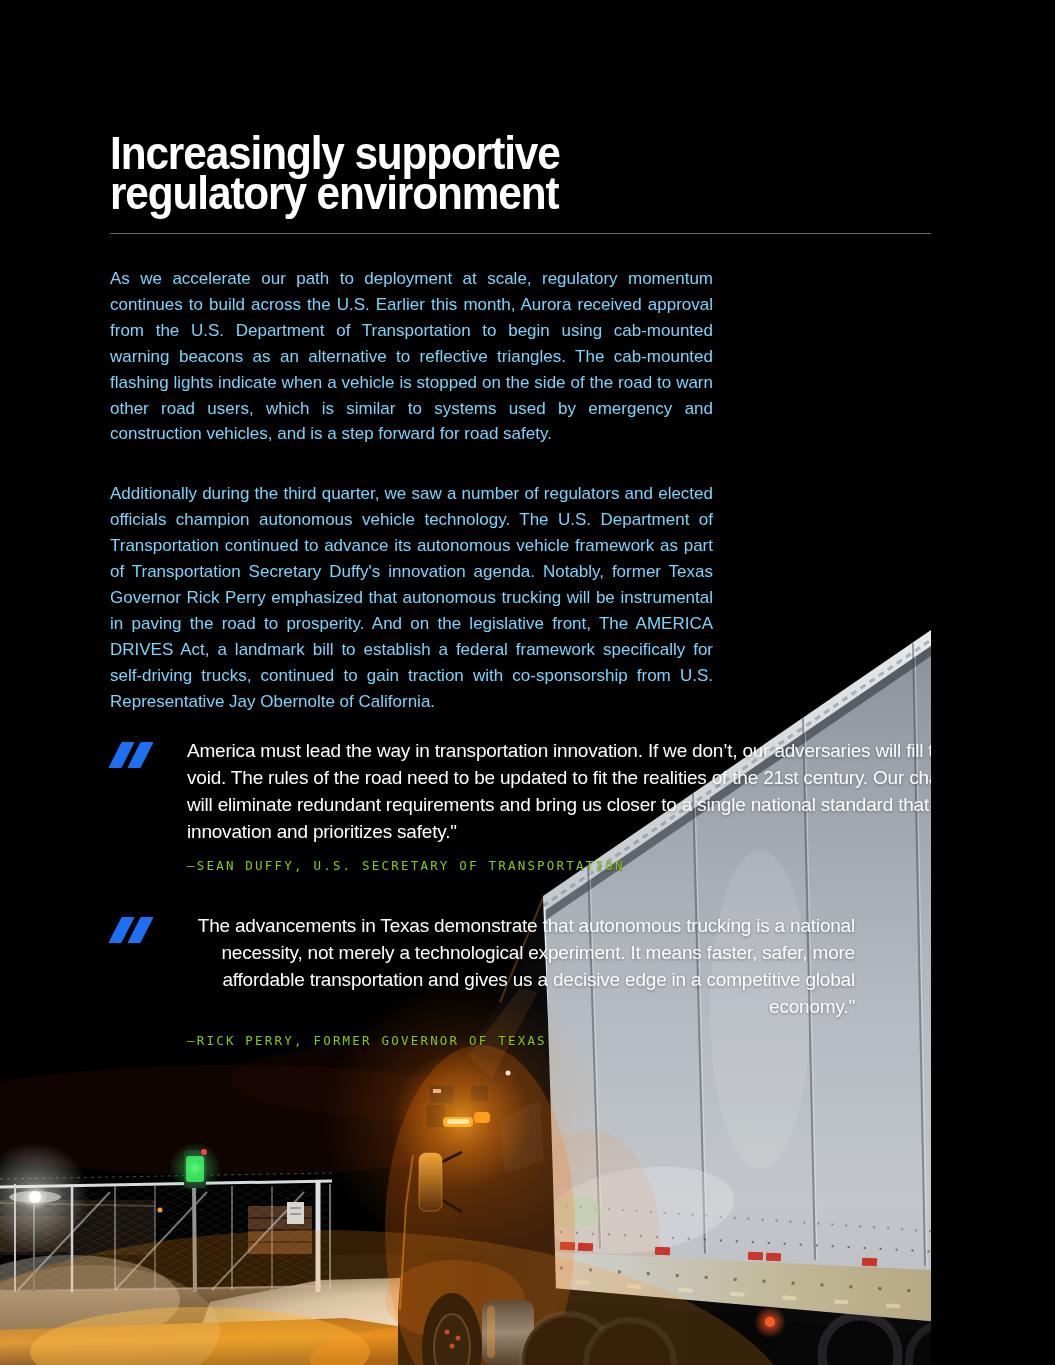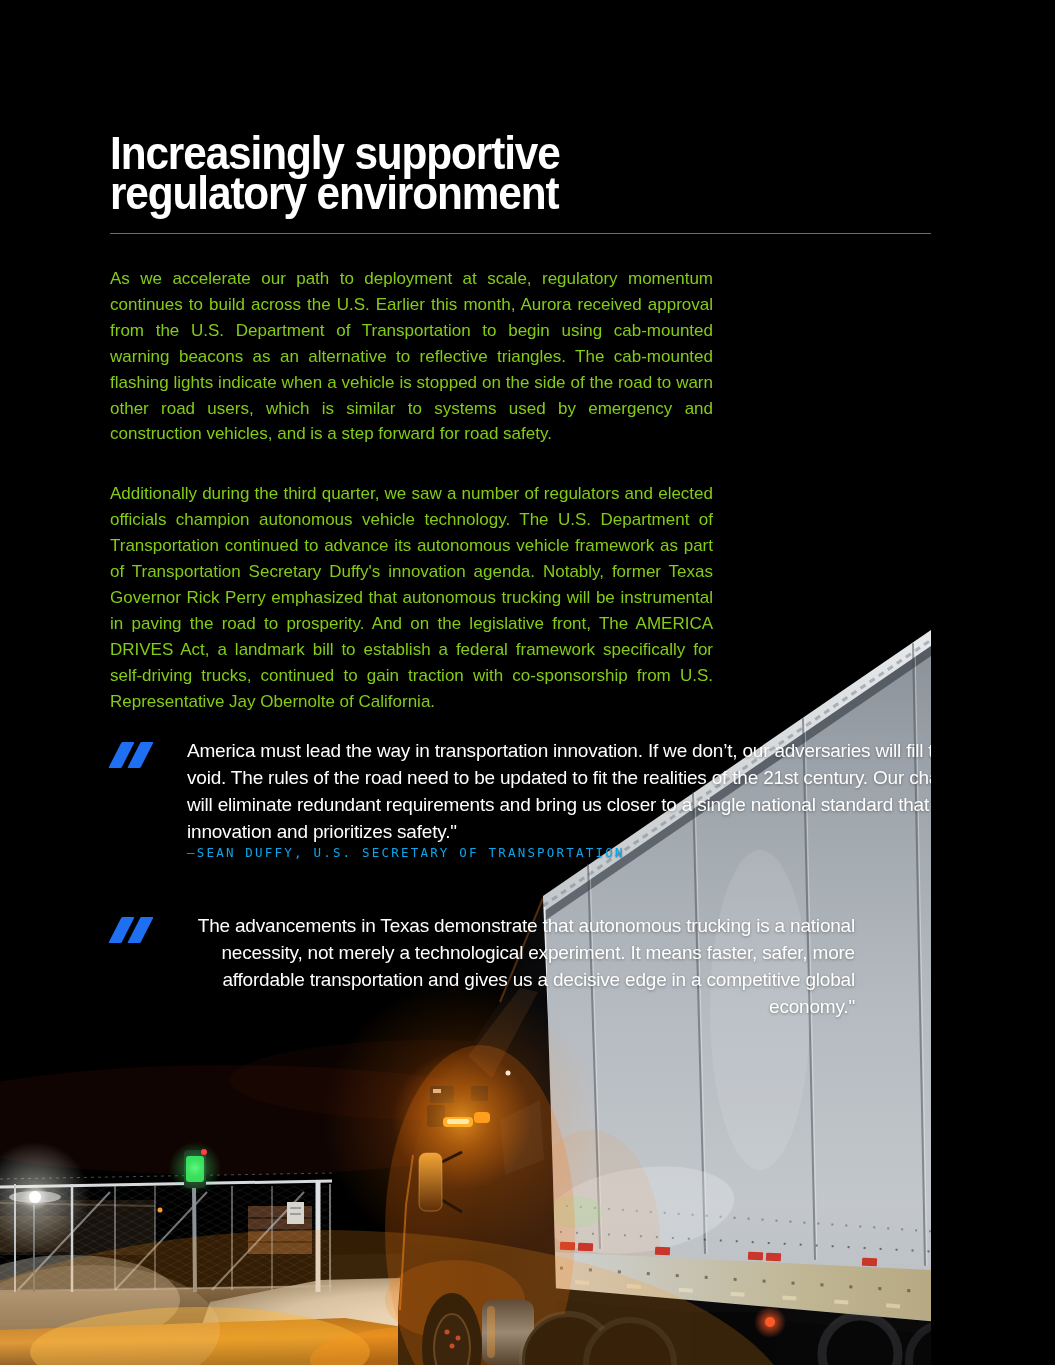--- a/index.html
+++ b/index.html
@@ -17,21 +17,21 @@
     color:#ffffff; font-size:46px; line-height:40px; font-weight:700;
     letter-spacing:-1.2px; white-space:nowrap;
     transform:scaleX(0.92); transform-origin:left top;
   }
   .title-divider {
     position:absolute; left:110px; top:233px; width:836px; height:1px;
     background:#6d6d6d;
   }
   .paragraphs {
     position:absolute; left:110px; top:266px; width:603px;
-    color:#84cc16; font-size:17px; line-height:25.9px; text-align:justify;
+    color:#7dd3fc; font-size:17px; line-height:25.9px; text-align:justify;
   }
   .paragraphs p + p { margin-top:34px; }
 
   .quote { position:absolute; left:110px; width:880px; }
   .quote-1 { top:737px; }
   .quote-2 { top:912px; }
   .quote-mark { position:absolute; left:0; top:5px; width:46px; height:26px; }
   .quote-mark .slash {
     position:absolute; top:0; width:13px; height:26px;
     background:#1F6FF2; transform:skewX(-27deg); border-radius:1px;
@@ -39,23 +39,23 @@
   .quote-mark .slash-1 { left:5px; }
   .quote-mark .slash-2 { left:24px; }
   .quote-text {
     margin-left:77px; color:#ffffff; font-size:19px; font-weight:400;
     line-height:27px; letter-spacing:-0.2px;
     text-shadow:0 1px 3px rgba(0,0,0,0.35);
   }
   .quote-1 .quote-text { width:795px; }
   .quote-2 .quote-text { width:668px;text-align:right; }
   .quote-attr {
-    margin-left:77px; 
+    margin-left:77px; margin-top:13px;
     font-family:"DejaVu Sans Mono", monospace;
-    font-size:12.5px; letter-spacing:2.2px; color:#0ea5e9;
+    font-size:12.5px; letter-spacing:2.2px; color:#84cc16;
     text-shadow:0 1px 2px rgba(0,0,0,0.5);
   }
 </style>
 </head>
 <body>
 
 <div id="page">
 
   <div class="photo-layer">
     <svg width="1055" height="1365" viewBox="0 0 1055 1365">
@@ -322,16 +322,17 @@
       <blockquote class="quote-text">America must lead the way in transportation innovation. If we don’t, our adversaries will fill the void. The rules of the road need to be updated to fit the realities of the 21st century. Our changes will eliminate redundant requirements and bring us closer to a single national standard that spurs innovation and prioritizes safety."</blockquote>
       <figcaption class="quote-attr">—SEAN DUFFY, U.S. SECRETARY OF TRANSPORTATION</figcaption>
     </figure>
 
     <figure class="quote quote-2">
       <div class="quote-mark">
         <span class="slash slash-1"></span>
         <span class="slash slash-2"></span>
       </div>
       <blockquote class="quote-text">The advancements in Texas demonstrate that autonomous trucking is a national necessity, not merely a technological experiment. It means faster, safer, more affordable transportation and gives us a decisive edge in a competitive global economy."</blockquote>
+      <figcaption class="quote-attr">—RICK PERRY, FORMER GOVERNOR OF TEXAS</figcaption>
     </figure>
 
   </div>
 </div>
 
 </body></html>

